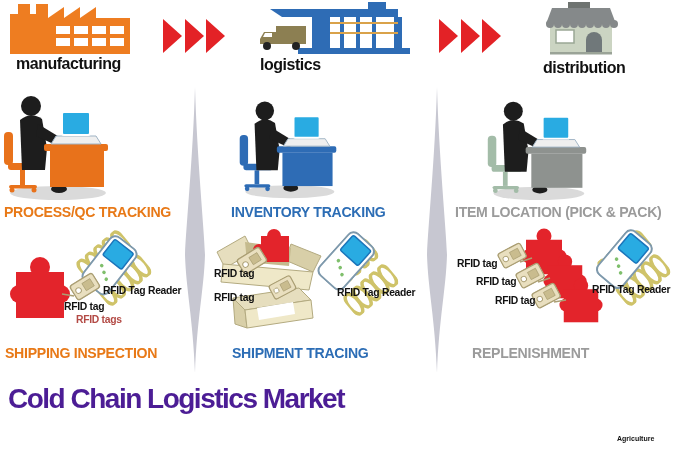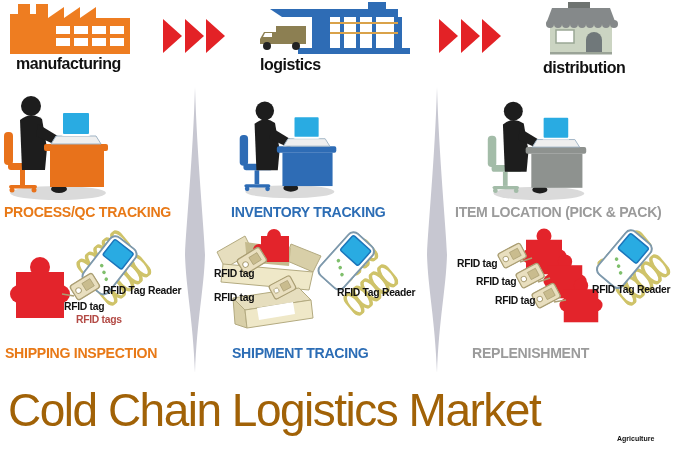--- a/index.html
+++ b/index.html
@@ -12,22 +12,22 @@
        transform:scaleX(0.94);transform-origin:left top;}
   .lbl-top{font-size:17px;color:#111;letter-spacing:-0.5px;}
   .lbl-track{font-size:15px;letter-spacing:-0.3px;}
   .lbl-bottom{font-size:15px;letter-spacing:-0.3px;}
   .lbl-small{font-size:11px;color:#111;letter-spacing:-0.3px;}
   .c-orange{color:#E87917;}
   .c-blue{color:#2C6DB5;}
   .c-gray{color:#9B9B9B;}
   .c-maroon{color:#B34A45;}
   .title{
-    position:absolute;left:8px;top:383px;font-size:46px;font-weight:normal;
-    color:#a16207;letter-spacing:-1.5px;white-space:nowrap;
+    position:absolute;left:8px;top:383px;font-size:28px;font-weight:bold;
+    color:#4c1d95;letter-spacing:-1.5px;white-space:nowrap;
   }
   .watermark{
     position:absolute;left:617px;top:435px;font-size:7px;font-weight:bold;color:#111;
   }
   svg{display:block;}
 </style>
 </head>
 <body>
 
 <div class="canvas">

